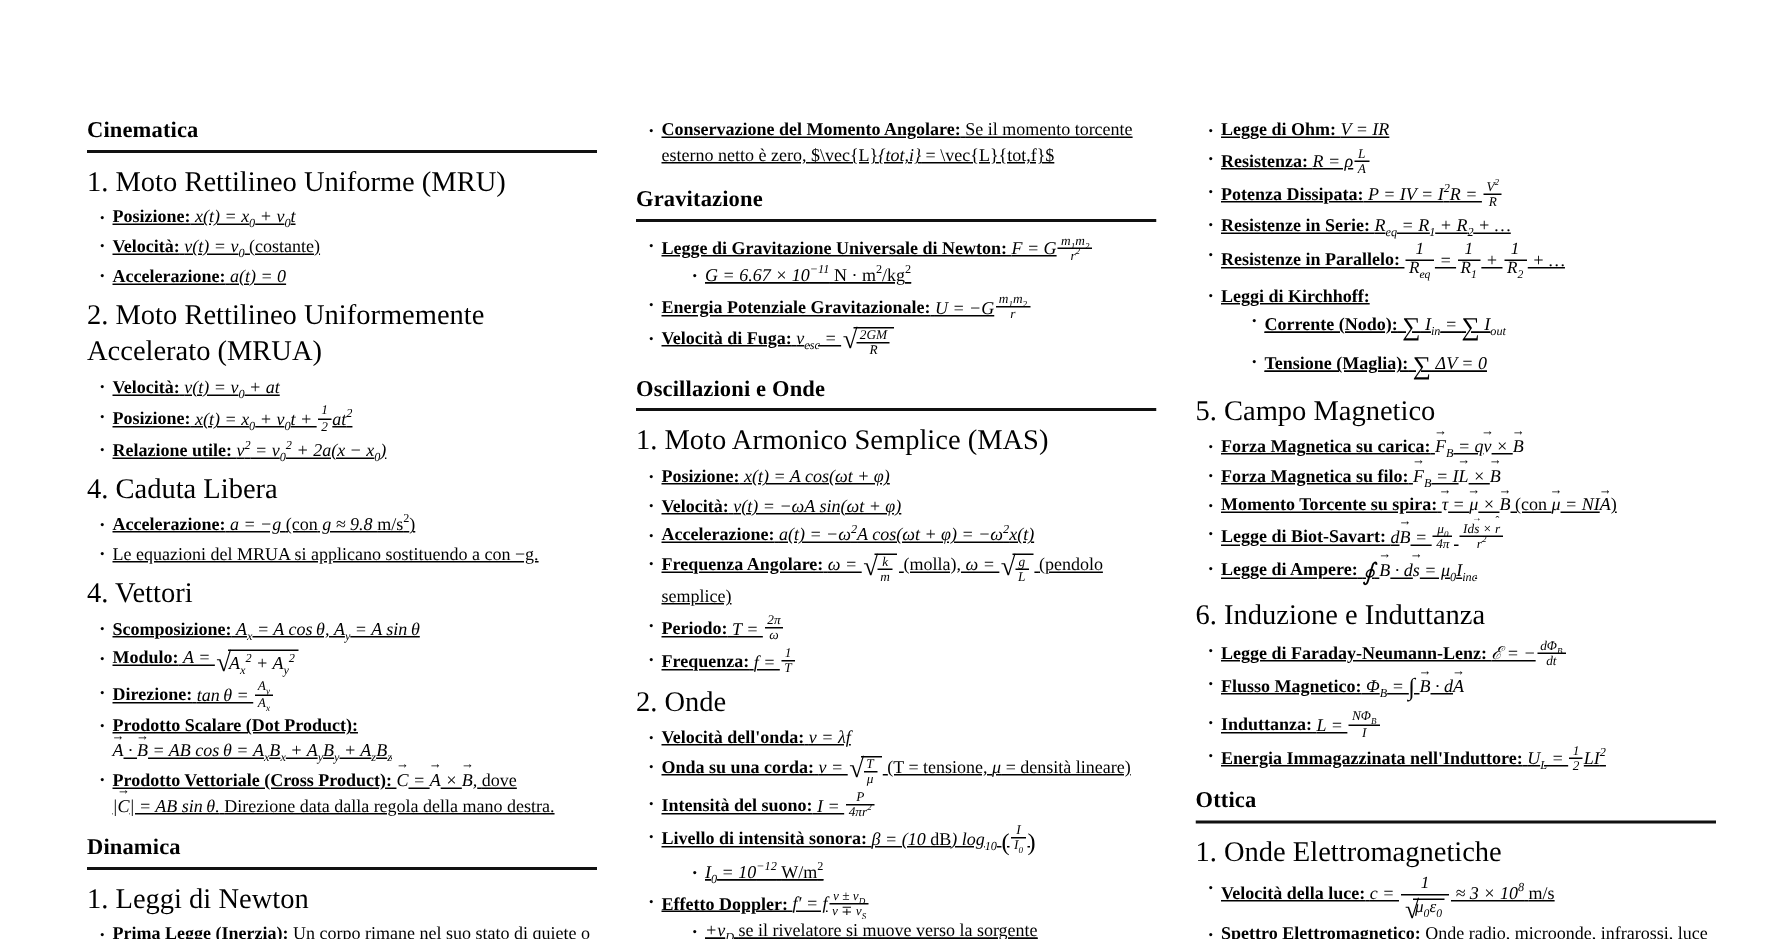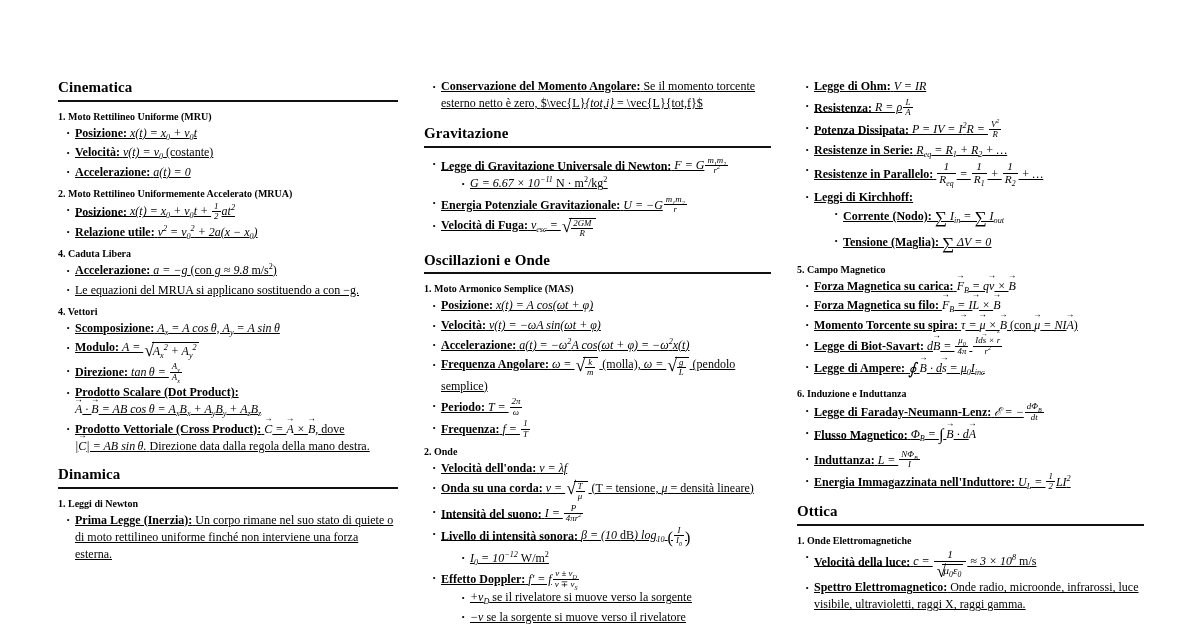--- a/index.html
+++ b/index.html
@@ -47,22 +47,22 @@
     line-height: 1.25;
     letter-spacing: 0.1px;
   }
   hr.rule {
     border: 0;
     border-top: 2.2px solid #111;
     margin: 2px 0 8px 0;
     height: 0;
   }
   h2.sub {
-    font-size: 10px;
-    font-weight: bold;
+    font-size: 19px;
+    font-weight: normal;
     margin: 6px 0 2px 0;
     line-height: 1.3;
   }
   ul.items {
     list-style: none;
     margin: 0 0 0 0;
     padding: 0 0 0 8px;
   }
   ul.items.nested {
     padding-left: 20px;
@@ -175,20 +175,22 @@
         <li><span class="lbl">Posizione:</span>
           <span class="math">x(t) = x<sub>0</sub> + v<sub>0</sub>t</span></li>
         <li><span class="lbl">Velocità:</span>
           <span class="math">v(t) = v<sub>0</sub> <span class="up">(costante)</span></span></li>
         <li><span class="lbl">Accelerazione:</span>
           <span class="math">a(t) = 0</span></li>
       </ul>
 
       <h2 class="sub">2. Moto Rettilineo Uniformemente Accelerato (MRUA)</h2>
       <ul class="items">
+        <li><span class="lbl">Velocità:</span>
+          <span class="math">v(t) = v<sub>0</sub> + at</span></li>
         <li><span class="lbl">Posizione:</span>
           <span class="math">x(t) = x<sub>0</sub> + v<sub>0</sub>t + <span class="frac"><span class="num">1</span><span class="den">2</span></span>at<sup>2</sup></span></li>
         <li><span class="lbl">Relazione utile:</span>
           <span class="math">v<sup>2</sup> = v<sub>0</sub><sup>2</sup> + 2a(x − x<sub>0</sub>)</span></li>
       </ul>
 
       <h2 class="sub">4. Caduta Libera</h2>
       <ul class="items">
         <li><span class="lbl">Accelerazione:</span>
           <span class="math">a = −g <span class="up">(con</span> g ≈ 9.8 <span class="up">m/s<sup>2</sup>)</span></span></li>

